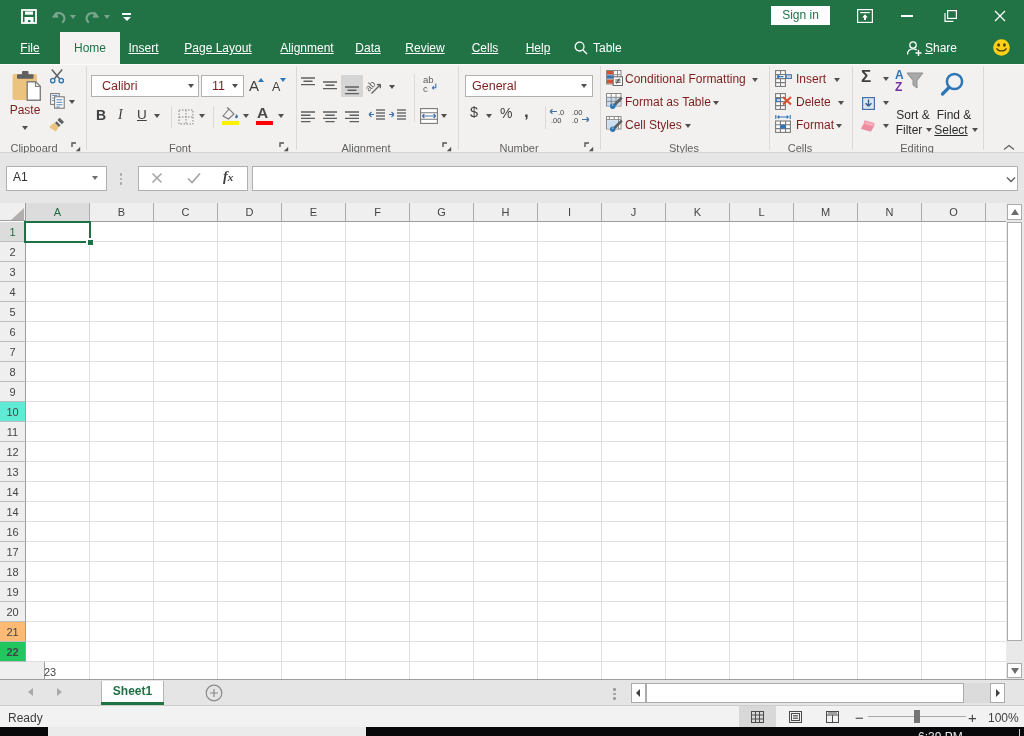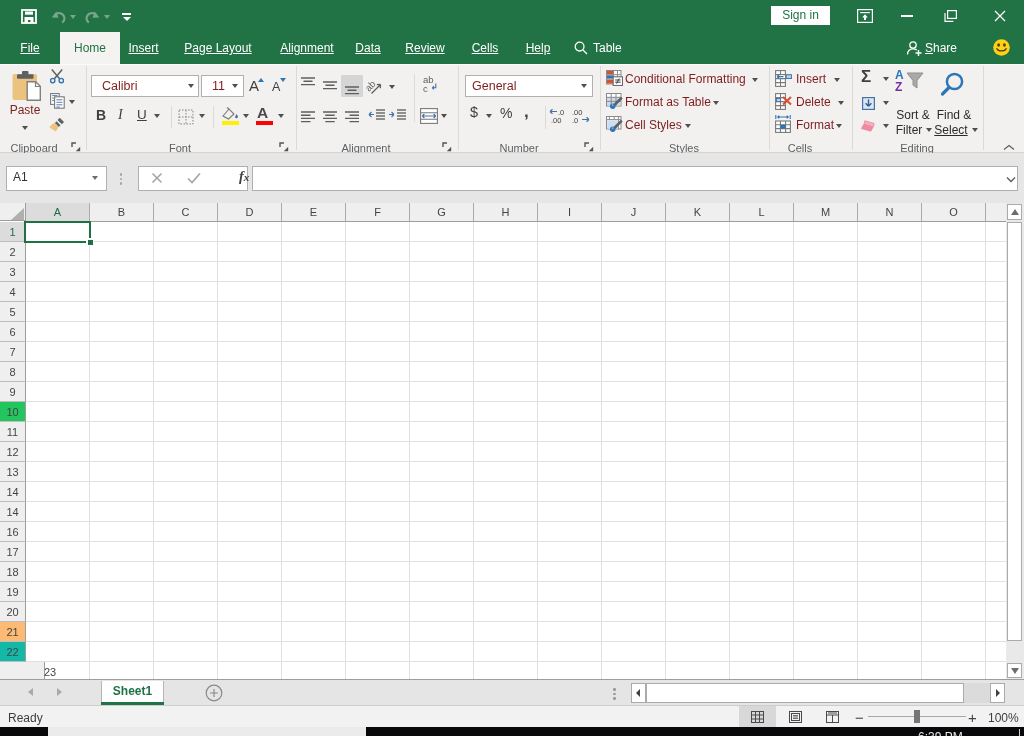--- a/index.html
+++ b/index.html
@@ -364,21 +364,21 @@
 <div class="abs" style="left:119.5px;top:20px;width:2.5px;height:2.5px;background:#a6a6a6;border-radius:50%;"></div>
 <div class="abs" style="left:119.5px;top:24.5px;width:2.5px;height:2.5px;background:#a6a6a6;border-radius:50%;"></div>
 <div class="abs" style="left:119.5px;top:29px;width:2.5px;height:2.5px;background:#a6a6a6;border-radius:50%;"></div>
 <div class="whitebox" style="left:138px;top:13px;width:110px;height:25px;"></div>
 <svg class="abs" style="left:151px;top:19px" width="12" height="12" viewBox="0 0 12 12">
       <path d="M1.5 1.5 L10.5 10.5 M10.5 1.5 L1.5 10.5" stroke="#a6a6a6" stroke-width="1.6"></path>
     </svg>
 <svg class="abs" style="left:187px;top:19px" width="14" height="12" viewBox="0 0 14 12">
       <path d="M1 6.5 L5 10.5 L13 1.5" stroke="#a6a6a6" stroke-width="1.7" fill="none"></path>
     </svg>
-<div class="abs" style="left:223px;top:16px;font-size:14px;color:#3f3f3f;font-style:italic;font-family:'Liberation Serif',serif;font-weight:bold;margin-left:16px;">f<span style="font-size:11px;">x</span></div>
+<div class="abs" style="left:223px;top:16px;font-size:14px;color:#3f3f3f;font-style:italic;font-family:'Liberation Serif',serif;font-weight:bold;">f<span style="font-size:11px;">x</span></div>
 <div class="whitebox" style="left:252px;top:13px;width:766px;height:25px;"></div>
 <svg class="abs" style="left:1006px;top:23px" width="10" height="7" viewBox="0 0 10 7">
       <path d="M1 1.5 L5 5.5 L9 1.5" fill="none" stroke="#5f5f5f" stroke-width="1.4"></path>
     </svg>
 </div>
 
 <div id="grid">
 <div class="abs" style="left:0;top:0;width:26px;height:18px;background:#efefef;border-right:1px solid #9f9d9b;border-bottom:1px solid #9f9d9b;"></div>
 <svg class="abs" style="left:11px;top:5px" width="13" height="12" viewBox="0 0 13 12">
       <path d="M13 0 L13 12 L0 12 Z" fill="#b2b0ae"></path>
@@ -401,33 +401,33 @@
 <div class="ch" style="left:986px;width:20px;border-right:none;"></div>
 <div class="rh" style="top:19px;height:20px;background:#dcdcdc;color:#1e6b44;">1</div>
 <div class="rh" style="top:39px;height:20px;background:#efefef;color:#444;">2</div>
 <div class="rh" style="top:59px;height:20px;background:#efefef;color:#444;">3</div>
 <div class="rh" style="top:79px;height:20px;background:#efefef;color:#444;">4</div>
 <div class="rh" style="top:99px;height:20px;background:#efefef;color:#444;">5</div>
 <div class="rh" style="top:119px;height:20px;background:#efefef;color:#444;">6</div>
 <div class="rh" style="top:139px;height:20px;background:#efefef;color:#444;">7</div>
 <div class="rh" style="top:159px;height:20px;background:#efefef;color:#444;">8</div>
 <div class="rh" style="top:179px;height:20px;background:#efefef;color:#444;">9</div>
-<div class="rh" style="top:199px;height:20px;background:#22c55e;color:#444;">10</div>
+<div class="rh" style="top:199px;height:20px;background:#5eead4;color:#444;">10</div>
 <div class="rh" style="top:219px;height:20px;background:#efefef;color:#444;">11</div>
 <div class="rh" style="top:239px;height:20px;background:#efefef;color:#444;">12</div>
 <div class="rh" style="top:259px;height:20px;background:#efefef;color:#444;">13</div>
 <div class="rh" style="top:279px;height:20px;background:#efefef;color:#444;">14</div>
 <div class="rh" style="top:299px;height:20px;background:#efefef;color:#444;">14</div>
 <div class="rh" style="top:319px;height:20px;background:#efefef;color:#444;">16</div>
 <div class="rh" style="top:339px;height:20px;background:#efefef;color:#444;">17</div>
 <div class="rh" style="top:359px;height:20px;background:#efefef;color:#444;">18</div>
 <div class="rh" style="top:379px;height:20px;background:#efefef;color:#444;">19</div>
 <div class="rh" style="top:399px;height:20px;background:#efefef;color:#444;">20</div>
 <div class="rh" style="top:419px;height:20px;background:#fdba74;color:#444;">21</div>
-<div class="rh" style="top:439px;height:20px;background:#14b8a6;color:#444;">22</div>
+<div class="rh" style="top:439px;height:20px;background:#22c55e;color:#444;font-weight:bold;">22</div>
 <div class="rh" style="top:459px;height:18px;background:#efefef;color:#444;padding-left:44px;">23</div>
 <div id="cells"></div>
 <div id="selbox"></div>
 <div id="fillhandle">
       <div></div>
     </div>
 
 </div>
 <div id="vscroll">
 

